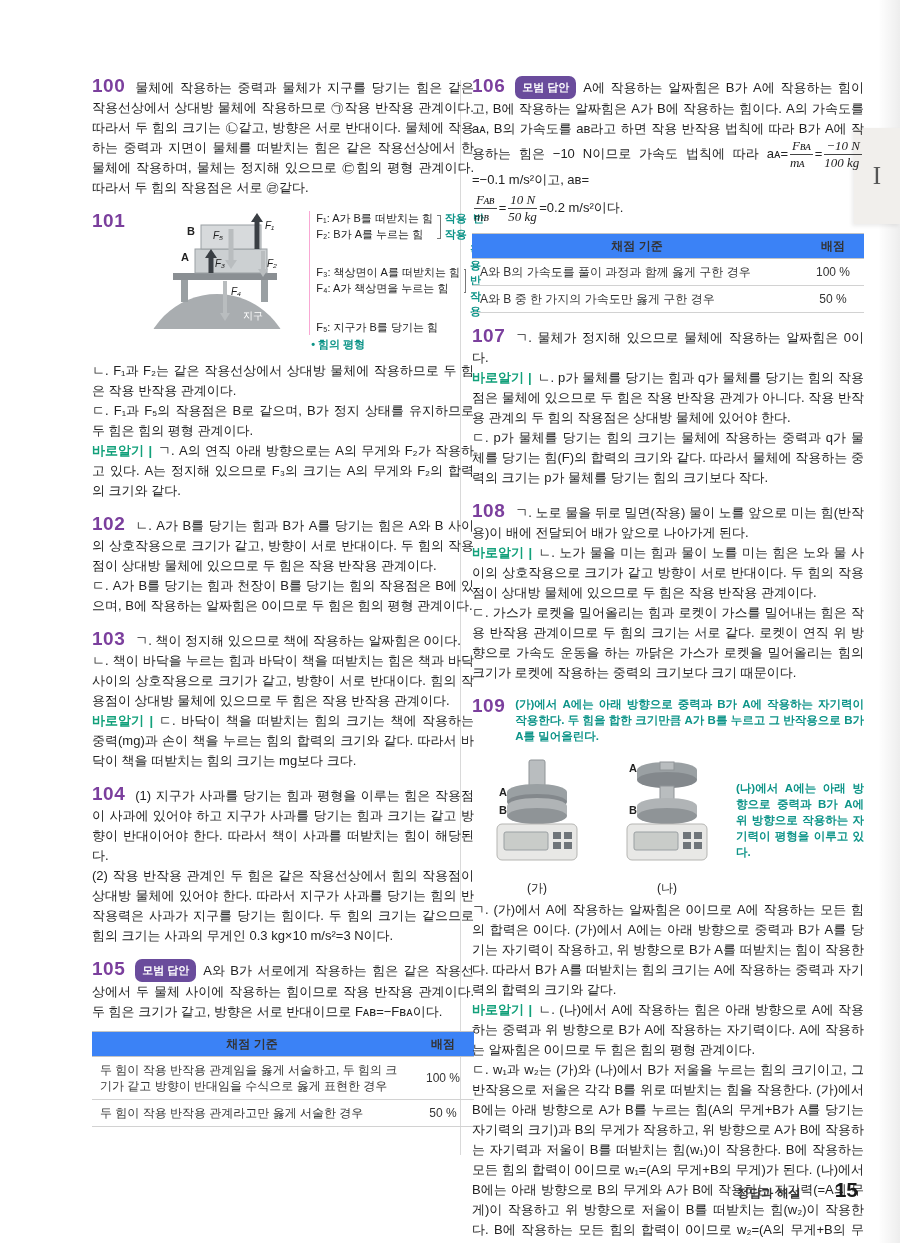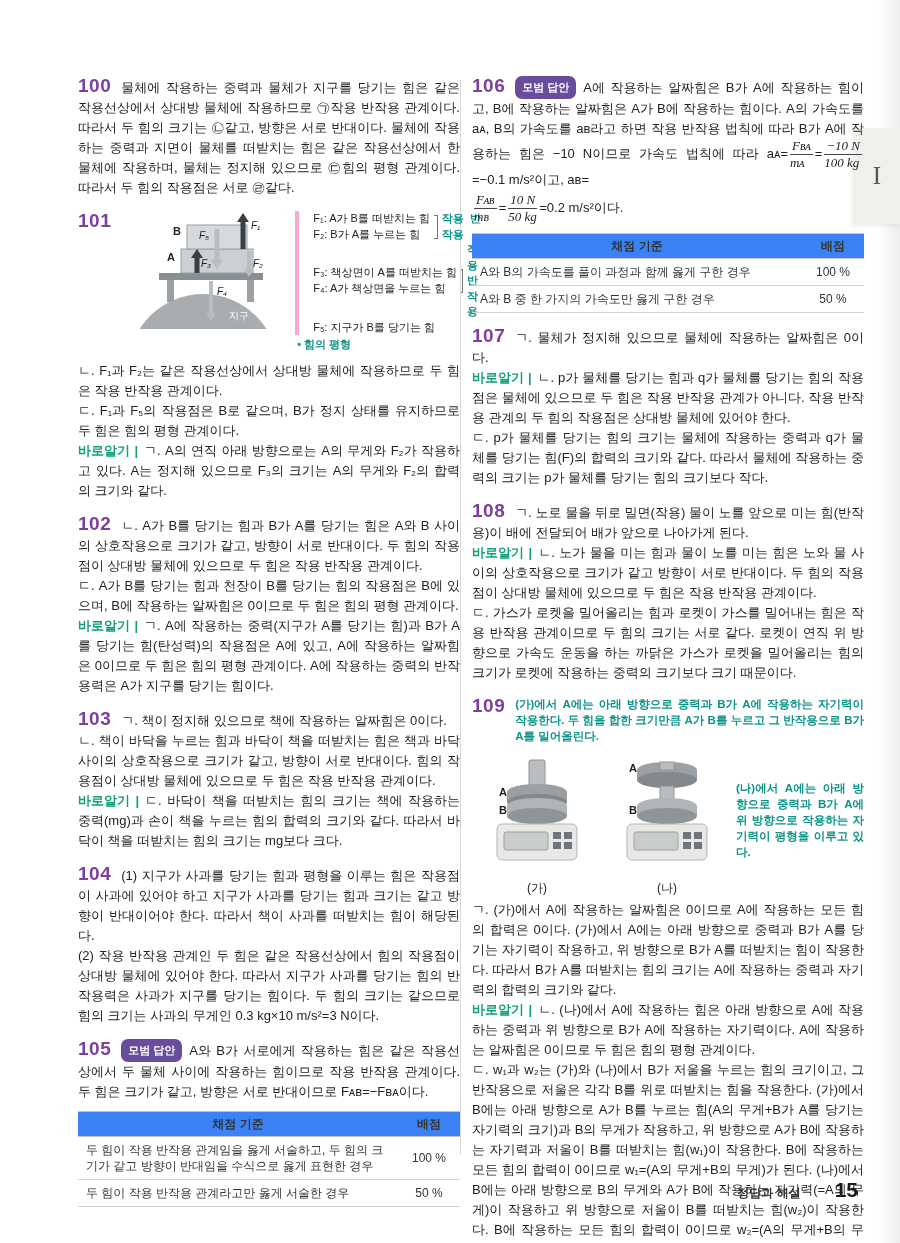--- a/index.html
+++ b/index.html
@@ -10,21 +10,21 @@
     font-family:"Liberation Sans","DejaVu Sans",sans-serif;
     color:#222; font-size:13px; line-height:20px;
   }
   .edge-shade { position:absolute; top:0; right:0; width:22px; height:100%;
     background:linear-gradient(to right, rgba(0,0,0,0), rgba(0,0,0,0.07)); pointer-events:none; }
   .side-tab { position:absolute; top:128px; right:0; width:46px; height:96px;
     background:#f1efec; box-shadow:-2px 2px 4px rgba(0,0,0,0.08);
     display:flex; align-items:center; justify-content:center;
     font-family:"Liberation Serif","DejaVu Serif",serif; font-size:25px; color:#555; }
   .col { position:absolute; top:76px; }
-  .col-left  { left:78px;  width:382px; }
+  .col-left  { left:92px;  width:382px; }
   .col-right { left:472px; width:392px; }
   .divider { position:absolute; left:460px; top:80px; height:1075px; width:1px; background:#d9d9d9; }
 
   .prob { margin-bottom:13px; text-align:justify; }
   .num { font-size:19px; font-weight:bold; color:#7b3f9d; margin-right:10px;
          letter-spacing:0.5px; line-height:20px; }
   .badge { display:inline-block; background:#6a4c9c; color:#fff; font-size:11px;
            font-weight:bold; padding:1px 7px 2px; border-radius:7px; margin-right:7px;
            vertical-align:1px; }
   .green { color:#12a07a; font-weight:bold; margin-right:6px; }
@@ -43,21 +43,21 @@
           font-family:"Liberation Serif","DejaVu Serif",serif; font-style:italic;
           line-height:14px; margin:0 2px; }
   .frac .ft { display:block; border-bottom:1px solid #444; padding:0 2px 1px; }
   .frac .fb { display:block; padding-top:1px; }
   .eqline { margin:3px 0; }
 
   
   .fig101 { display:flex; margin:2px 0 8px 0; }
   .fig101 svg { flex:0 0 170px; }
   .legend101 { font-size:11px; line-height:15.5px; margin-left:4px; position:relative; }
-  .leg-wrap { border-left:4px solid #f9a8d4; padding-left:14px; }
+  .leg-wrap { border-left:1px solid #f9a8d4; padding-left:6px; }
   .leg-row { display:flex; align-items:center; white-space:nowrap; }
   .pair-bracket { width:5px; height:24px; border:1px solid #777; border-left:none;
                   margin:0 4px; }
   .pair-group { display:flex; align-items:center; }
   .balance { margin-top:2px; padding-left:2px; font-weight:bold; }
   .balance .dot { color:#0d9488; margin-right:3px; }
 
   
   .anno109 { color:#0d9488; font-size:11.5px; line-height:16px; font-weight:bold;
              text-align:justify; }
@@ -140,21 +140,20 @@
         </div>
       </div>
       <p class="para">ㄴ. F₁과 F₂는 같은 작용선상에서 상대방 물체에 작용하므로 두 힘은 작용 반작용 관계이다.</p>
       <p class="para">ㄷ. F₁과 F₅의 작용점은 B로 같으며, B가 정지 상태를 유지하므로 두 힘은 힘의 평형 관계이다.</p>
       <p class="para"><span class="green">바로알기  |</span><span>ㄱ. A의 연직 아래 방향으로는 A의 무게와 F₂가 작용하고 있다. A는 정지해 있으므로 F₃의 크기는 A의 무게와 F₂의 합력의 크기와 같다.</span></p>
     </div>
 
     <div class="prob">
       <p class="para"><span class="num">102</span><span>ㄴ. A가 B를 당기는 힘과 B가 A를 당기는 힘은 A와 B 사이의 상호작용으로 크기가 같고, 방향이 서로 반대이다. 두 힘의 작용점이 상대방 물체에 있으므로 두 힘은 작용 반작용 관계이다.</span></p>
       <p class="para">ㄷ. A가 B를 당기는 힘과 천장이 B를 당기는 힘의 작용점은 B에 있으며, B에 작용하는 알짜힘은 0이므로 두 힘은 힘의 평형 관계이다.</p>
-      <p class="para"><span class="green">바로알기  |</span><span>ㄱ. A에 작용하는 중력(지구가 A를 당기는 힘)과 B가 A를 당기는 힘(탄성력)의 작용점은 A에 있고, A에 작용하는 알짜힘은 0이므로 두 힘은 힘의 평형 관계이다. A에 작용하는 중력의 반작용력은 A가 지구를 당기는 힘이다.</span></p>
     </div>
 
     <div class="prob">
       <p class="para"><span class="num">103</span><span>ㄱ. 책이 정지해 있으므로 책에 작용하는 알짜힘은 0이다.</span></p>
       <p class="para">ㄴ. 책이 바닥을 누르는 힘과 바닥이 책을 떠받치는 힘은 책과 바닥 사이의 상호작용으로 크기가 같고, 방향이 서로 반대이다. 힘의 작용점이 상대방 물체에 있으므로 두 힘은 작용 반작용 관계이다.</p>
       <p class="para"><span class="green">바로알기  |</span><span>ㄷ. 바닥이 책을 떠받치는 힘의 크기는 책에 작용하는 중력(mg)과 손이 책을 누르는 힘의 합력의 크기와 같다. 따라서 바닥이 책을 떠받치는 힘의 크기는 mg보다 크다.</span></p>
     </div>
 
     <div class="prob">
       <p class="para"><span class="num">104</span><span>(1) 지구가 사과를 당기는 힘과 평형을 이루는 힘은 작용점이 사과에 있어야 하고 지구가 사과를 당기는 힘과 크기는 같고 방향이 반대이어야 한다. 따라서 책이 사과를 떠받치는 힘이 해당된다.</span></p>

